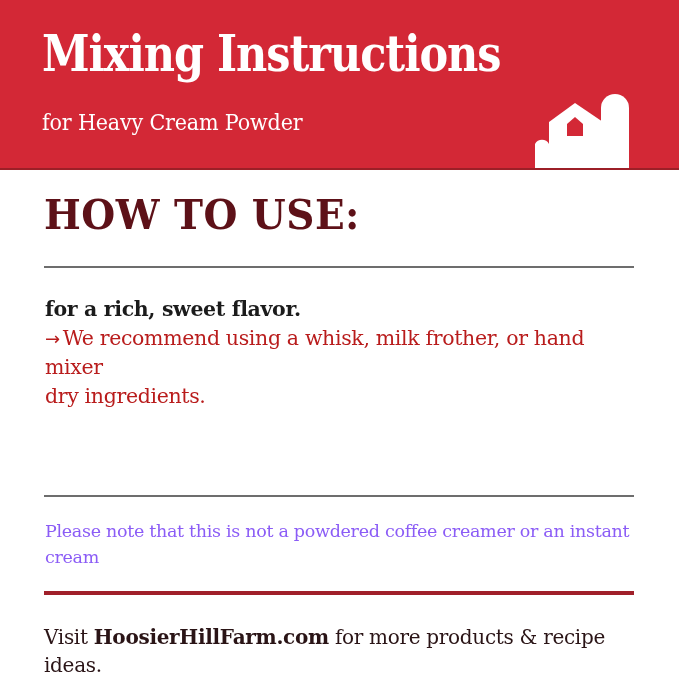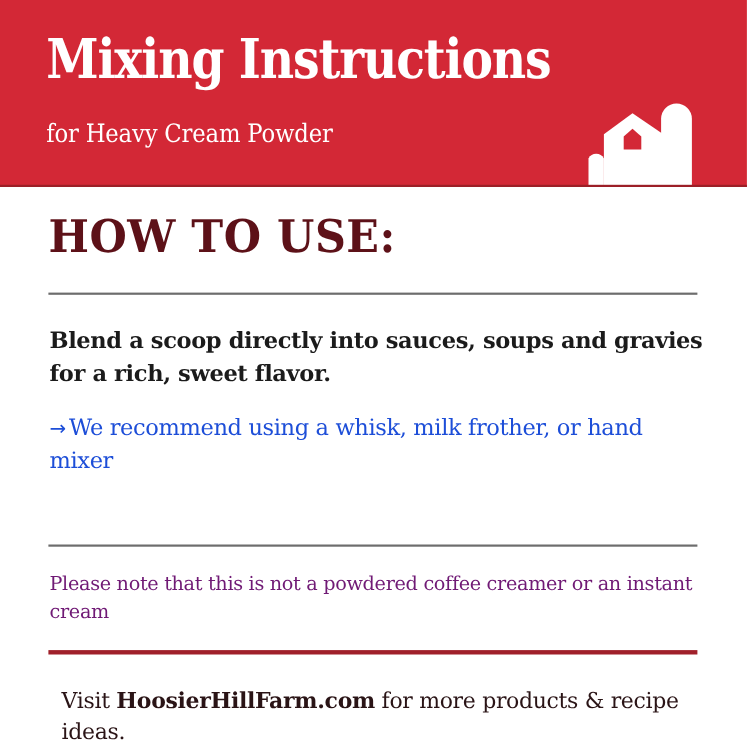--- a/index.html
+++ b/index.html
@@ -124,50 +124,49 @@
   }
   .instr-lead {
     color: #1b1b1b;
     font-family: "DejaVu Serif", "Liberation Serif", serif;
     font-weight: bold;
     font-size: 20.5px;
     line-height: 30px;
     letter-spacing: -0.35px;
   }
   .instr-line {
-    color: #1d4ed8;
+    color: #b91c1c;
     font-family: "DejaVu Serif", "Liberation Serif", serif;
     font-weight: normal;
     font-size: 20.5px;
     line-height: 29px;
     letter-spacing: -0.35px;
-    margin-top: 20px;
   }
   .instr-line .arrow {
     font-family: "DejaVu Sans", sans-serif;
     font-size: 18px;
     padding-right: 3px;
   }
 
   .note {
     position: absolute;
     left: 45px;
     top: 348px;
     width: 594px;
-    color: #701a75;
+    color: #8b5cf6;
     font-family: "DejaVu Serif", "Liberation Serif", serif;
     font-weight: normal;
     font-size: 17.5px;
     line-height: 26px;
     letter-spacing: -0.3px;
   }
 
   .footer-line {
     position: absolute;
-    left: 56px;
+    left: 44px;
     top: 453px;
     width: 590px;
     color: #2a1416;
     font-family: "DejaVu Serif", "Liberation Serif", serif;
     font-weight: normal;
     font-size: 20px;
     line-height: 28px;
     letter-spacing: -0.3px;
   }
   .footer-line .brand {
@@ -200,25 +199,25 @@
     <div class="header-underline"></div>
   </div>
 
   <div class="body-area">
 
     <div class="how-to-use">HOW TO USE:</div>
 
     <div class="rule-gray top"></div>
 
     <div class="instructions">
-      <div class="instr-lead">Blend a scoop directly into sauces, soups and gravies</div>
       <div class="instr-lead">for a rich, sweet flavor.</div>
 
       <div class="instr-line"><span class="arrow">→</span><span>We recommend using a whisk, milk frother, or hand mixer</span></div>
 
+      <div class="instr-line">dry ingredients.</div>
     </div>
 
     <div class="rule-gray bottom"></div>
 
     <div class="note">
       <div>Please note that this is not a powdered coffee creamer or an instant cream</div>
     </div>
 
     <div class="rule-red"></div>
 

